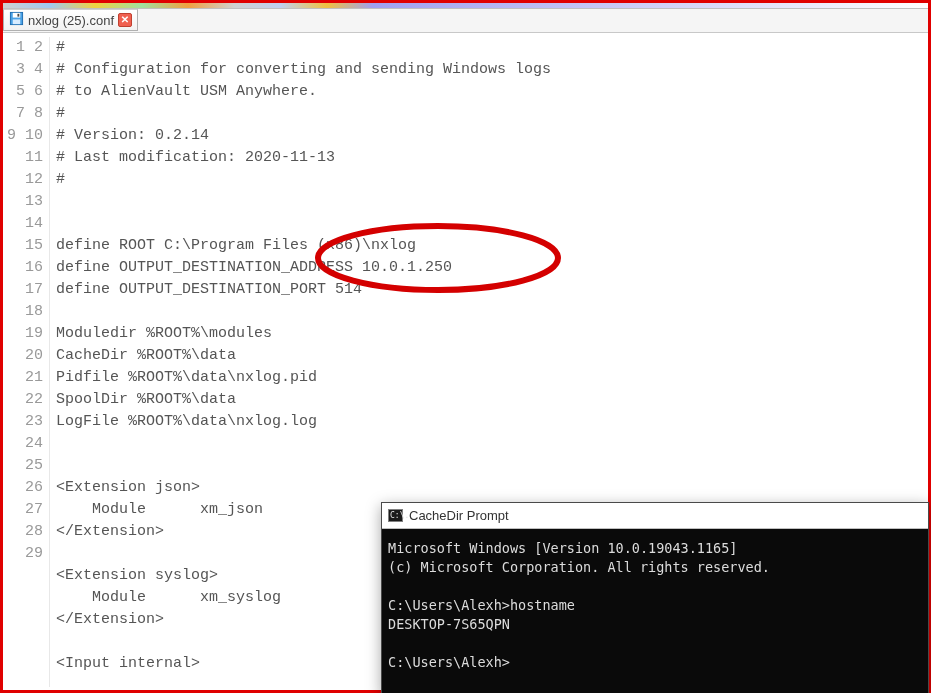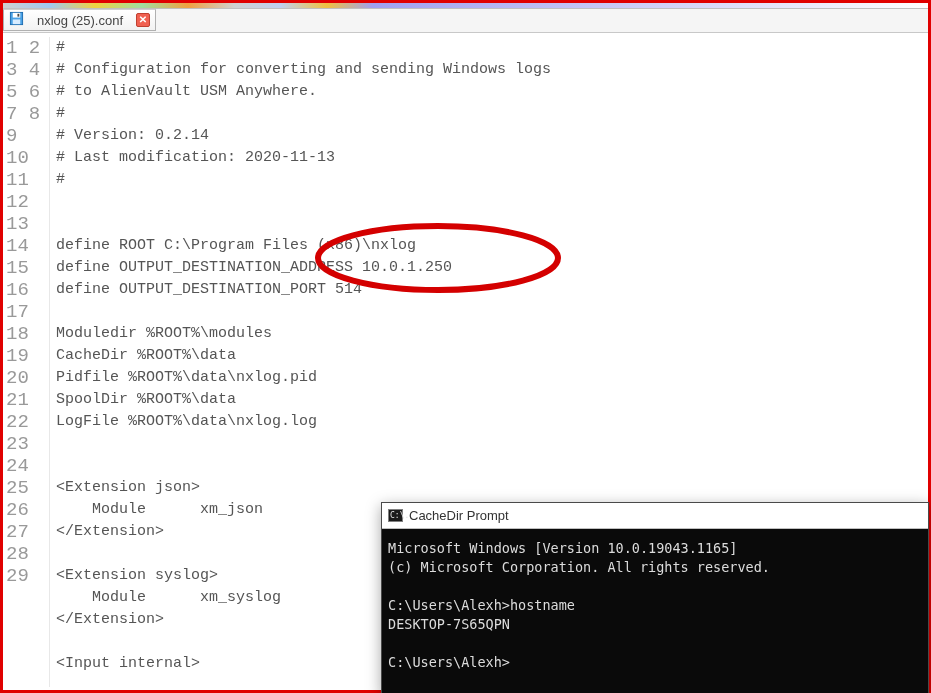--- a/index.html
+++ b/index.html
@@ -32,21 +32,21 @@
       border-bottom: 1px solid #c8c8c8;
     }
     .file-tab {
       display: flex;
       align-items: center;
       background: linear-gradient(#ffffff,#f2f2f2);
       border: 1px solid #b0b0b0;
       border-top: 1px solid #d0d0d0;
       height: 22px;
       padding: 0 5px;
-      gap: 13px;
+      gap: 4px;
       font-size: 13px;
       font-family: "Segoe UI", Tahoma, sans-serif;
       color: #444;
     }
     .save-icon-svg { width: 15px; height: 15px; }
     .close-icon {
       width: 14px; height: 14px;
       display: flex; align-items:center; justify-content:center;
       background: #f06050;
       border: 1px solid #c04030;
@@ -61,23 +61,24 @@
       position: absolute;
       top: 34px;
       left: 3px;
       right: 3px;
       bottom: 3px;
       background: #fff;
       overflow: hidden;
     }
     .gutter {
       width: 44px;
+      text-align: right;
       padding-right: 6px;
       color: #999999;
-      font-size: 19px;
+      font-size: 15px;
       line-height: 22px;
       user-select: none;
       background: #ffffff;
       border-right: 1px solid #e8e8e8;
     }
     .code {
       padding-left: 6px;
       font-size: 15px;
       line-height: 22px;
       color: #555555;

